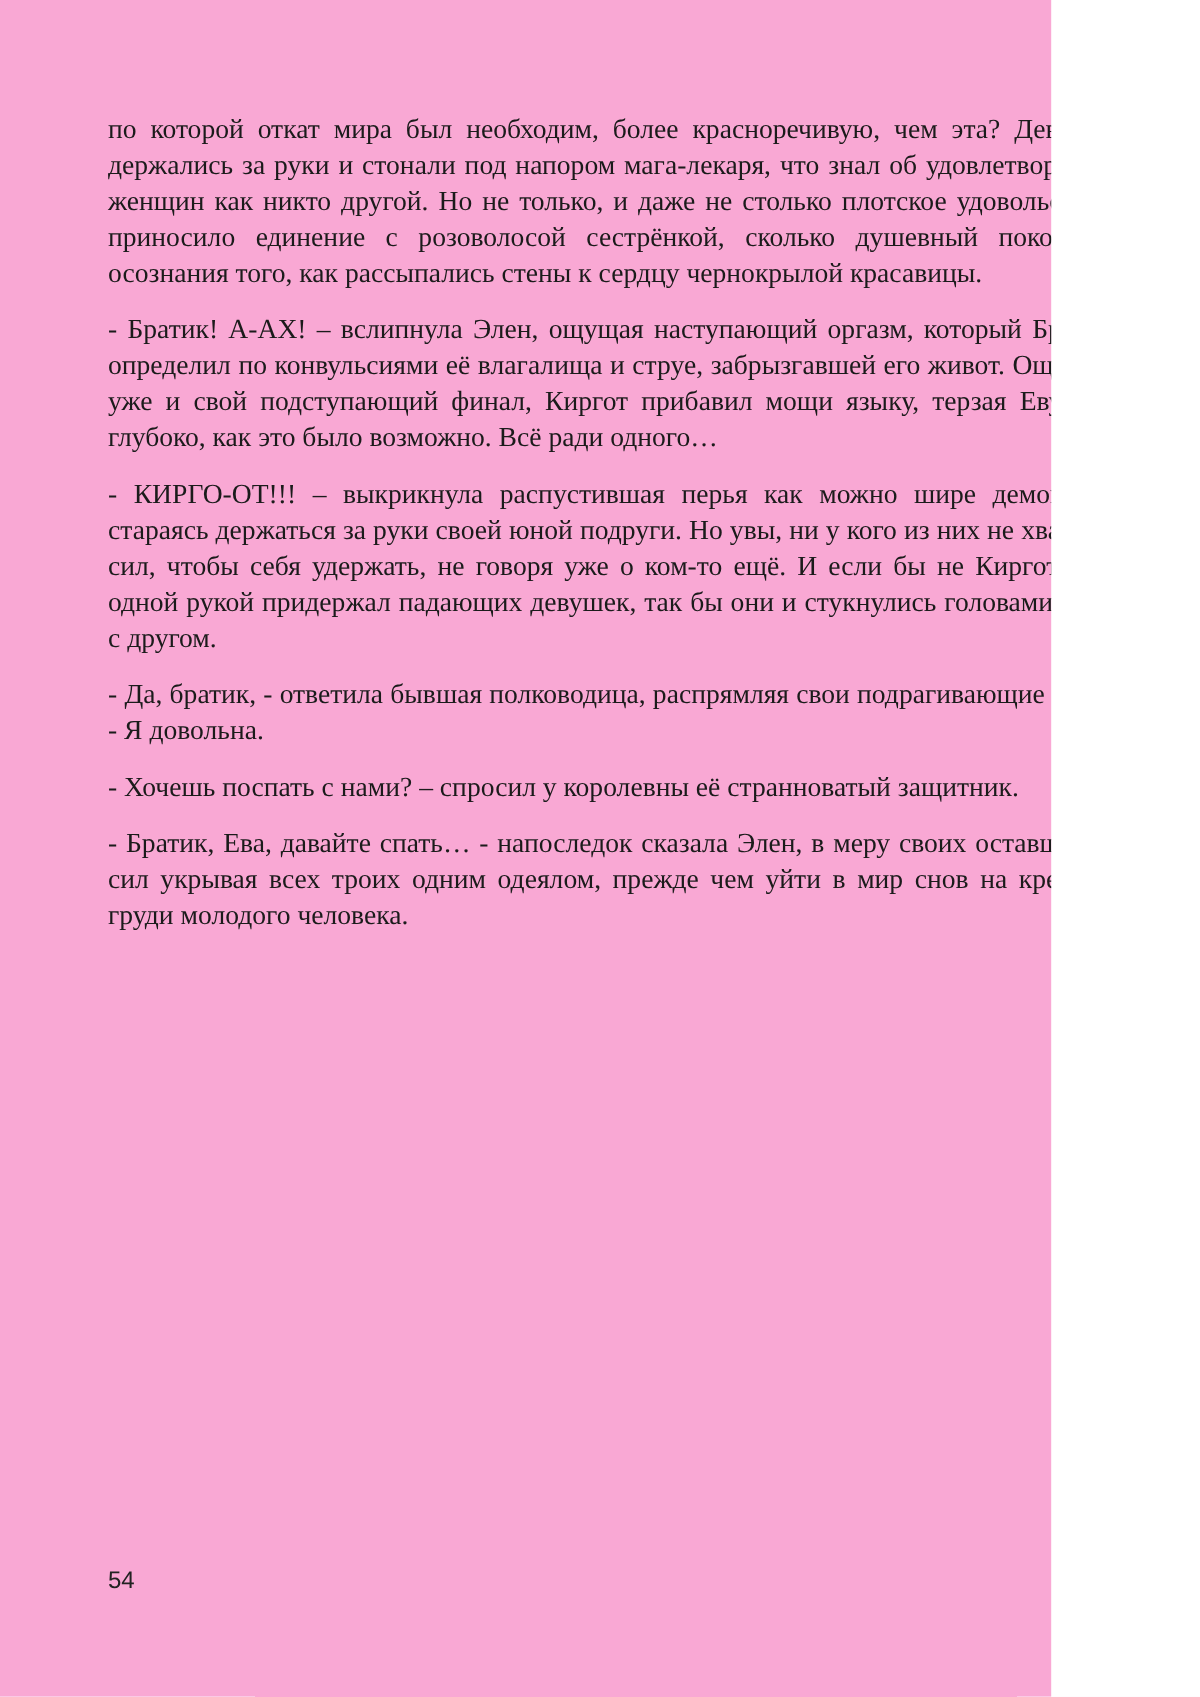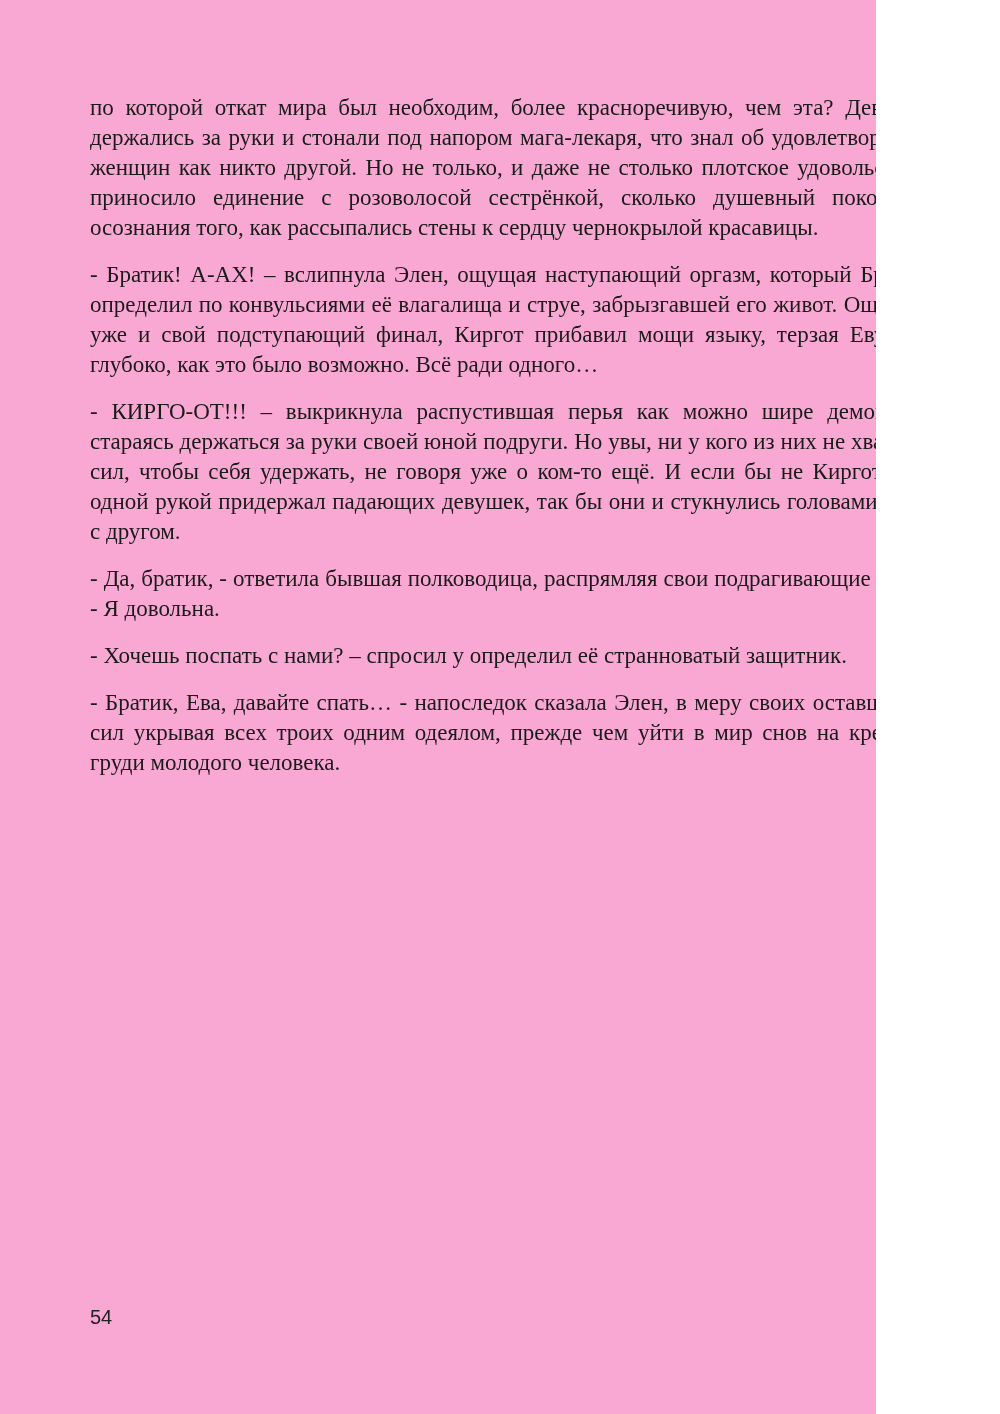--- a/index.html
+++ b/index.html
@@ -45,17 +45,17 @@
 </style>
 </head>
 <body>
 
 <div class="page">
   <div class="text-block">
     <p class="para">по которой откат мира был необходим, более красноречивую, чем эта? Девочки держались за руки и стонали под напором мага-лекаря, что знал об удовлетворении женщин как никто другой. Но не только, и даже не столько плотское удовольствие приносило единение с розоволосой сестрёнкой, сколько душевный покой от осознания того, как рассыпались стены к сердцу чернокрылой красавицы.</p>
     <p class="para">- Братик! А-АХ! – вслипнула Элен, ощущая наступающий оргазм, который Братик определил по конвульсиями её влагалища и струе, забрызгавшей его живот. Ощущая уже и свой подступающий финал, Киргот прибавил мощи языку, терзая Еву так глубоко, как это было возможно. Всё ради одного…</p>
     <p class="para">- КИРГО-ОТ!!! – выкрикнула распустившая перья как можно шире демоница, стараясь держаться за руки своей юной подруги. Но увы, ни у кого из них не хватило сил, чтобы себя удержать, не говоря уже о ком-то ещё. И если бы не Киргот, что одной рукой придержал падающих девушек, так бы они и стукнулись головами друг с другом.</p>
     <p class="para">- Да, братик, - ответила бывшая полководица, распрямляя свои подрагивающие ноги. - Я довольна.</p>
-    <p class="para">- Хочешь поспать с нами? – спросил у определил её странноватый защитник.</p>
+    <p class="para">- Хочешь поспать с нами? – спросил у королевны её странноватый защитник.</p>
     <p class="para">- Братик, Ева, давайте спать… - напоследок сказала Элен, в меру своих оставшихся сил укрывая всех троих одним одеялом, прежде чем уйти в мир снов на крепкой груди молодого человека.</p>
   </div>
   <div class="page-number">54</div>
 </div>
 
 </body></html>

